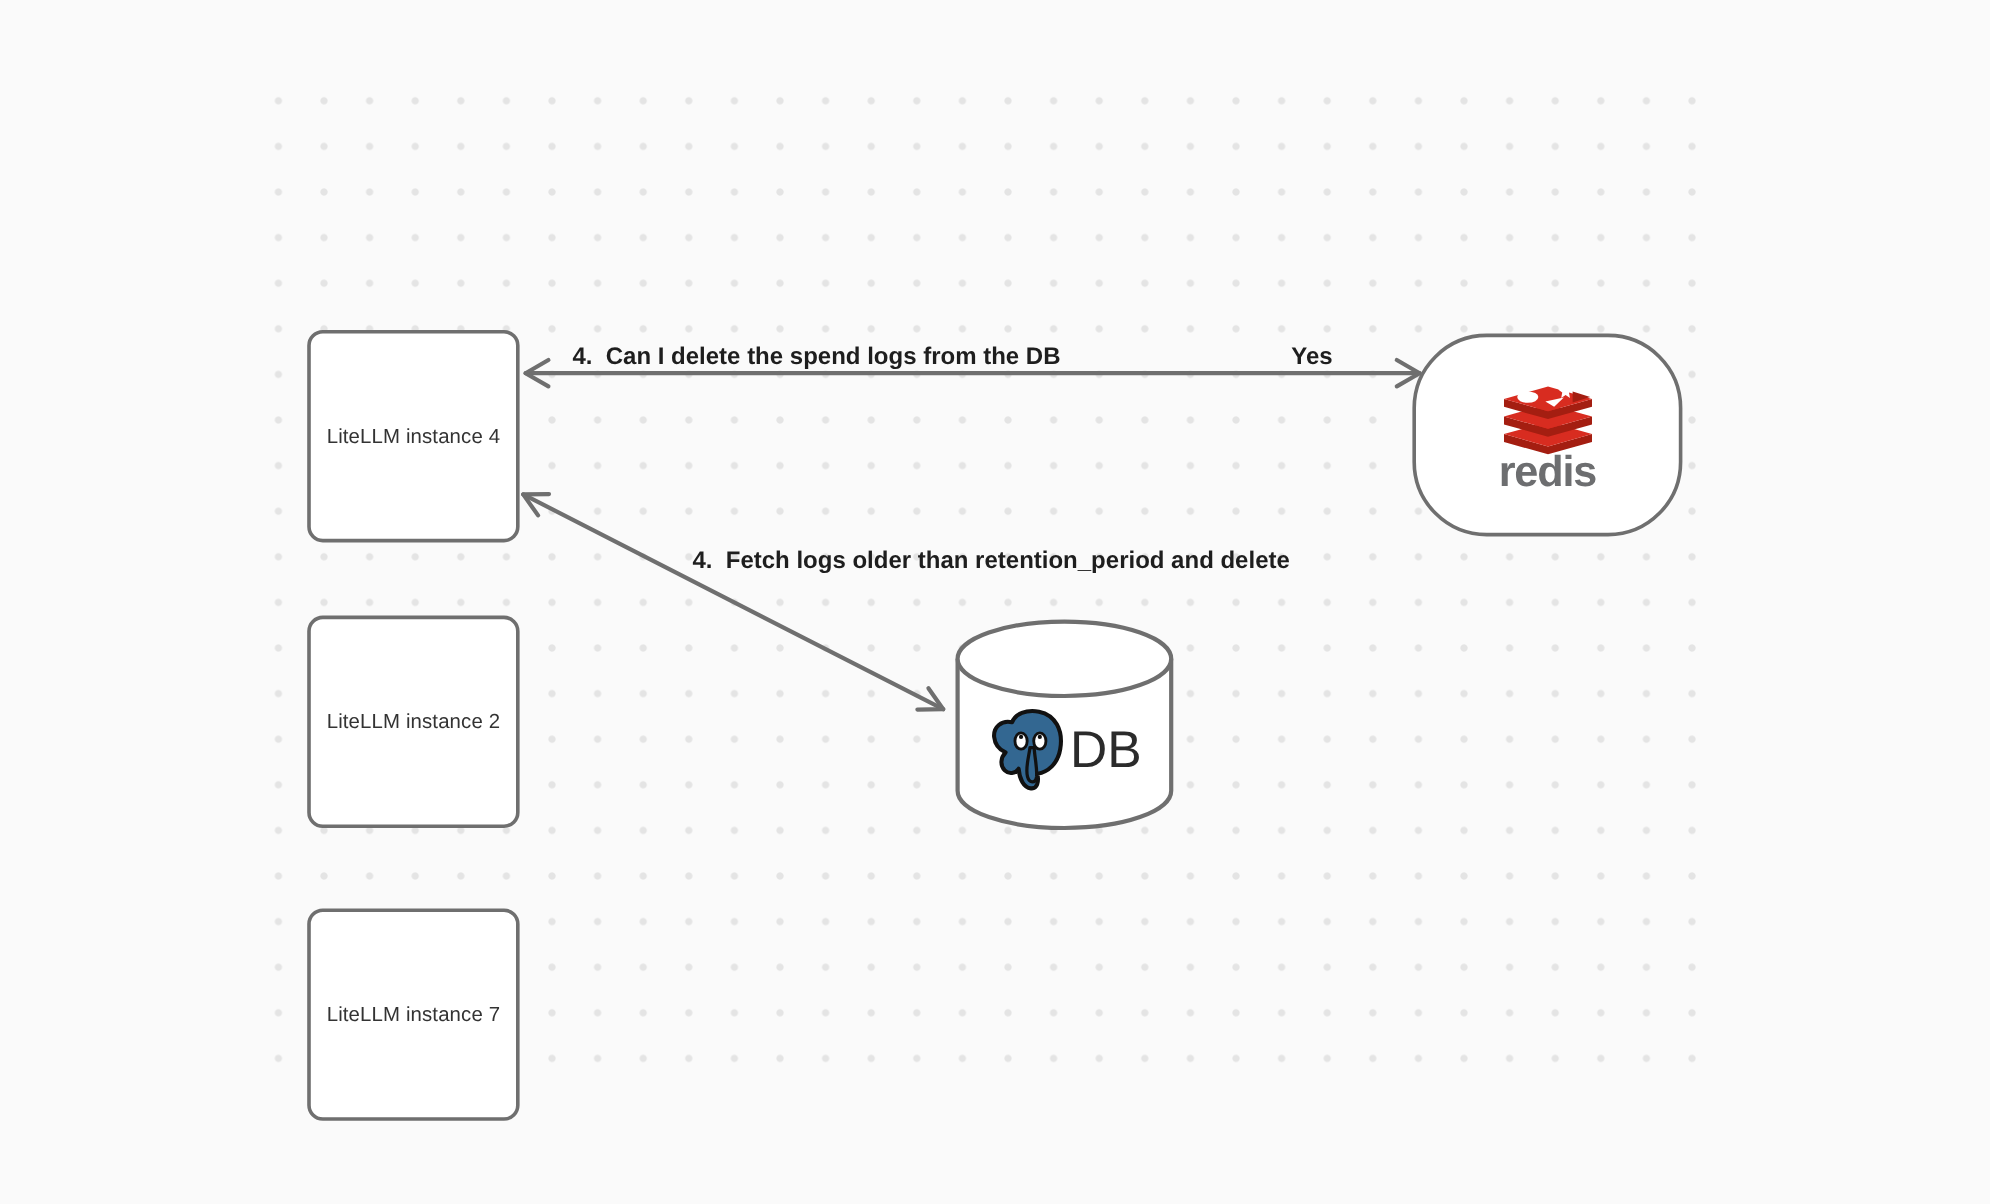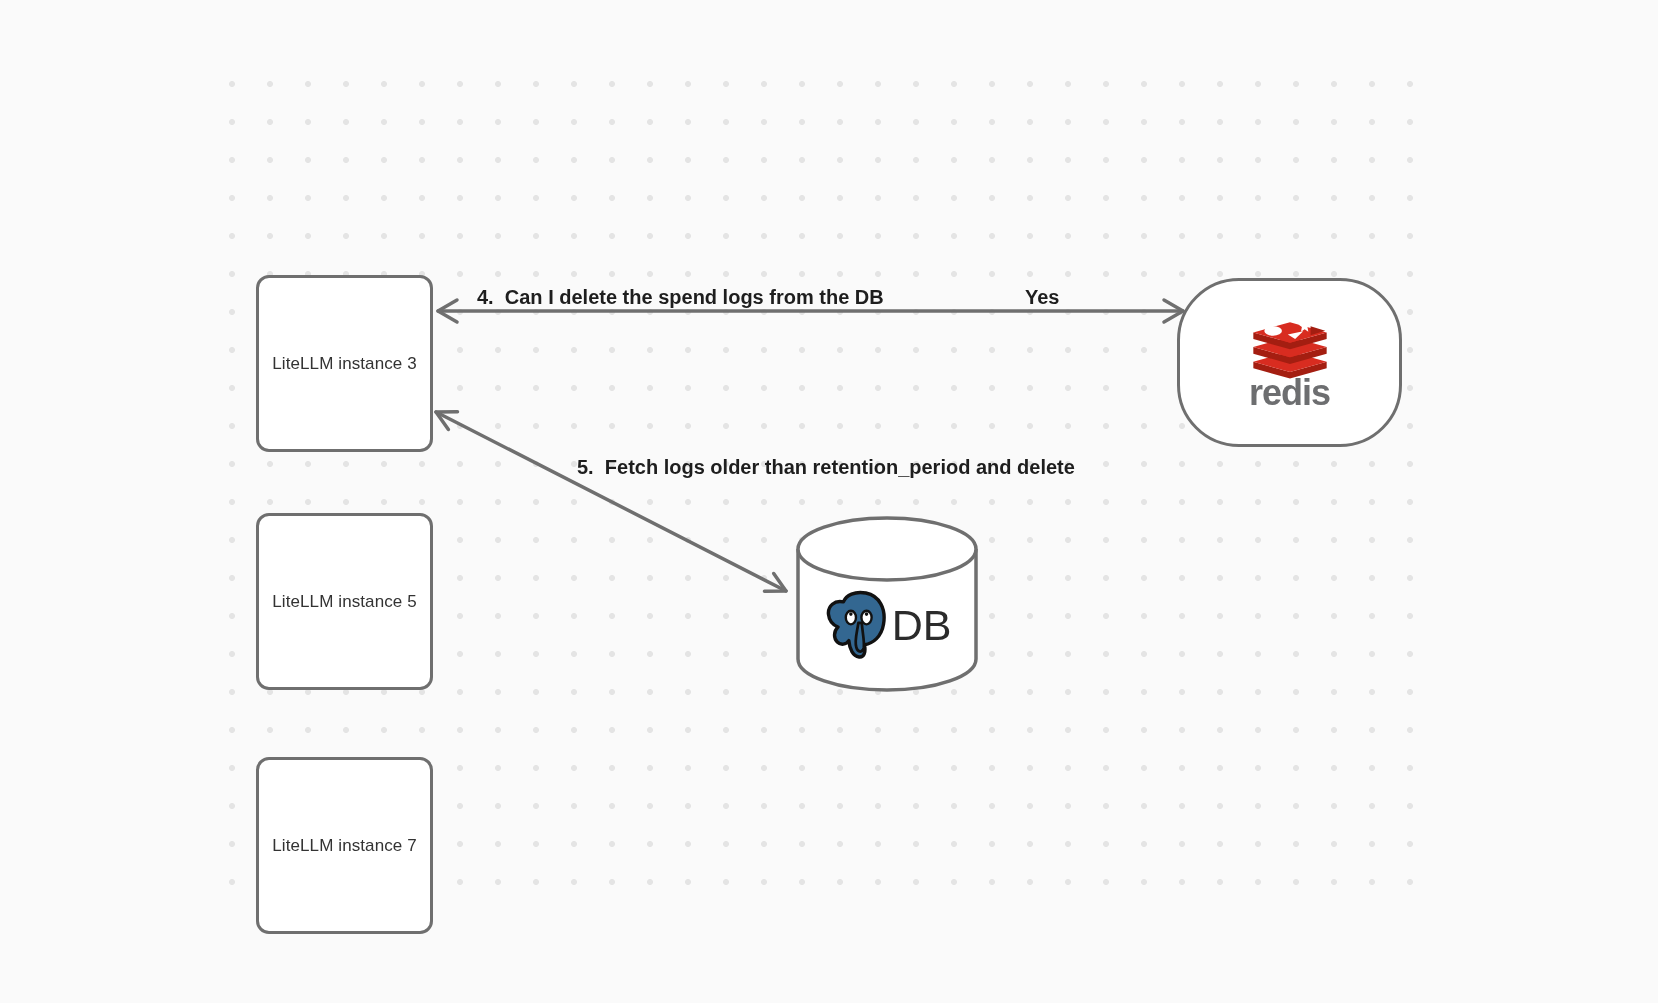--- a/index.html
+++ b/index.html
@@ -40,21 +40,21 @@
   .db-content{
     position:absolute;left:797px;top:560px;width:180px;height:130px;
     display:flex;align-items:center;justify-content:center;
   }
   .db-label{font-size:43px;color:#2b2b2b;line-height:1;margin-left:1px;}
   .edge-label{
     position:absolute;font-size:20px;font-weight:700;color:#1e1e1e;
     white-space:pre;line-height:1.2;
   }
   .lbl-1{left:477px;top:285px;}
-  .lbl-yes{left:1025px;top:285px;}
+  .lbl-yes{left:1076px;top:285px;}
   .lbl-2{left:577px;top:455px;}
 </style>
 </head>
 <body>
 
 <div class="canvas">
 
   <div class="dots"></div>
 
   <svg class="edge-layer" width="1658" height="1003" viewBox="0 0 1658 1003">
@@ -71,24 +71,24 @@
     </g>
 
     <g>
       <line class="edge-stroke" x1="436" y1="412" x2="786" y2="591"></line>
       <path class="edge-stroke" d="M448.4 429.5 L436 412 L457.5 411.7"></path>
       <path class="edge-stroke" d="M764.5 591.3 L786 591 L773.7 573.5"></path>
     </g>
   </svg>
 
   <div class="node-box" style="top:275px;">
-    <span class="node-label">LiteLLM instance 3</span>
+    <span class="node-label">LiteLLM instance 4</span>
   </div>
   <div class="node-box" style="top:513px;">
-    <span class="node-label">LiteLLM instance 5</span>
+    <span class="node-label">LiteLLM instance 2</span>
   </div>
   <div class="node-box" style="top:757px;">
     <span class="node-label">LiteLLM instance 7</span>
   </div>
 
   <div class="redis-node">
     <svg width="88" height="70" viewBox="0 -4 120 84" aria-hidden="true">
       <g transform="translate(0,40)">
         <path fill="#a41e11" d="M10 14 L60 28 L110 14 L110 23 L60 37 L10 23 Z"></path>
         <path fill="#d82c20" d="M60 0 L110 14 L60 28 L10 14 Z"></path>
@@ -118,15 +118,15 @@
         <ellipse cx="64" cy="40" rx="7.5" ry="10" fill="#ffffff" stroke-width="3.5"></ellipse>
         <circle cx="41" cy="35" r="2.6" fill="#111111" stroke="none"></circle>
         <circle cx="64" cy="35" r="2.6" fill="#111111" stroke="none"></circle>
       </g>
     </svg>
     <span class="db-label">DB</span>
   </div>
 
   <div class="edge-label lbl-1">4.  Can I delete the spend logs from the DB</div>
   <div class="edge-label lbl-yes">Yes</div>
-  <div class="edge-label lbl-2">5.  Fetch logs older than retention_period and delete</div>
+  <div class="edge-label lbl-2">4.  Fetch logs older than retention_period and delete</div>
 
 </div>
 
 </body></html>

